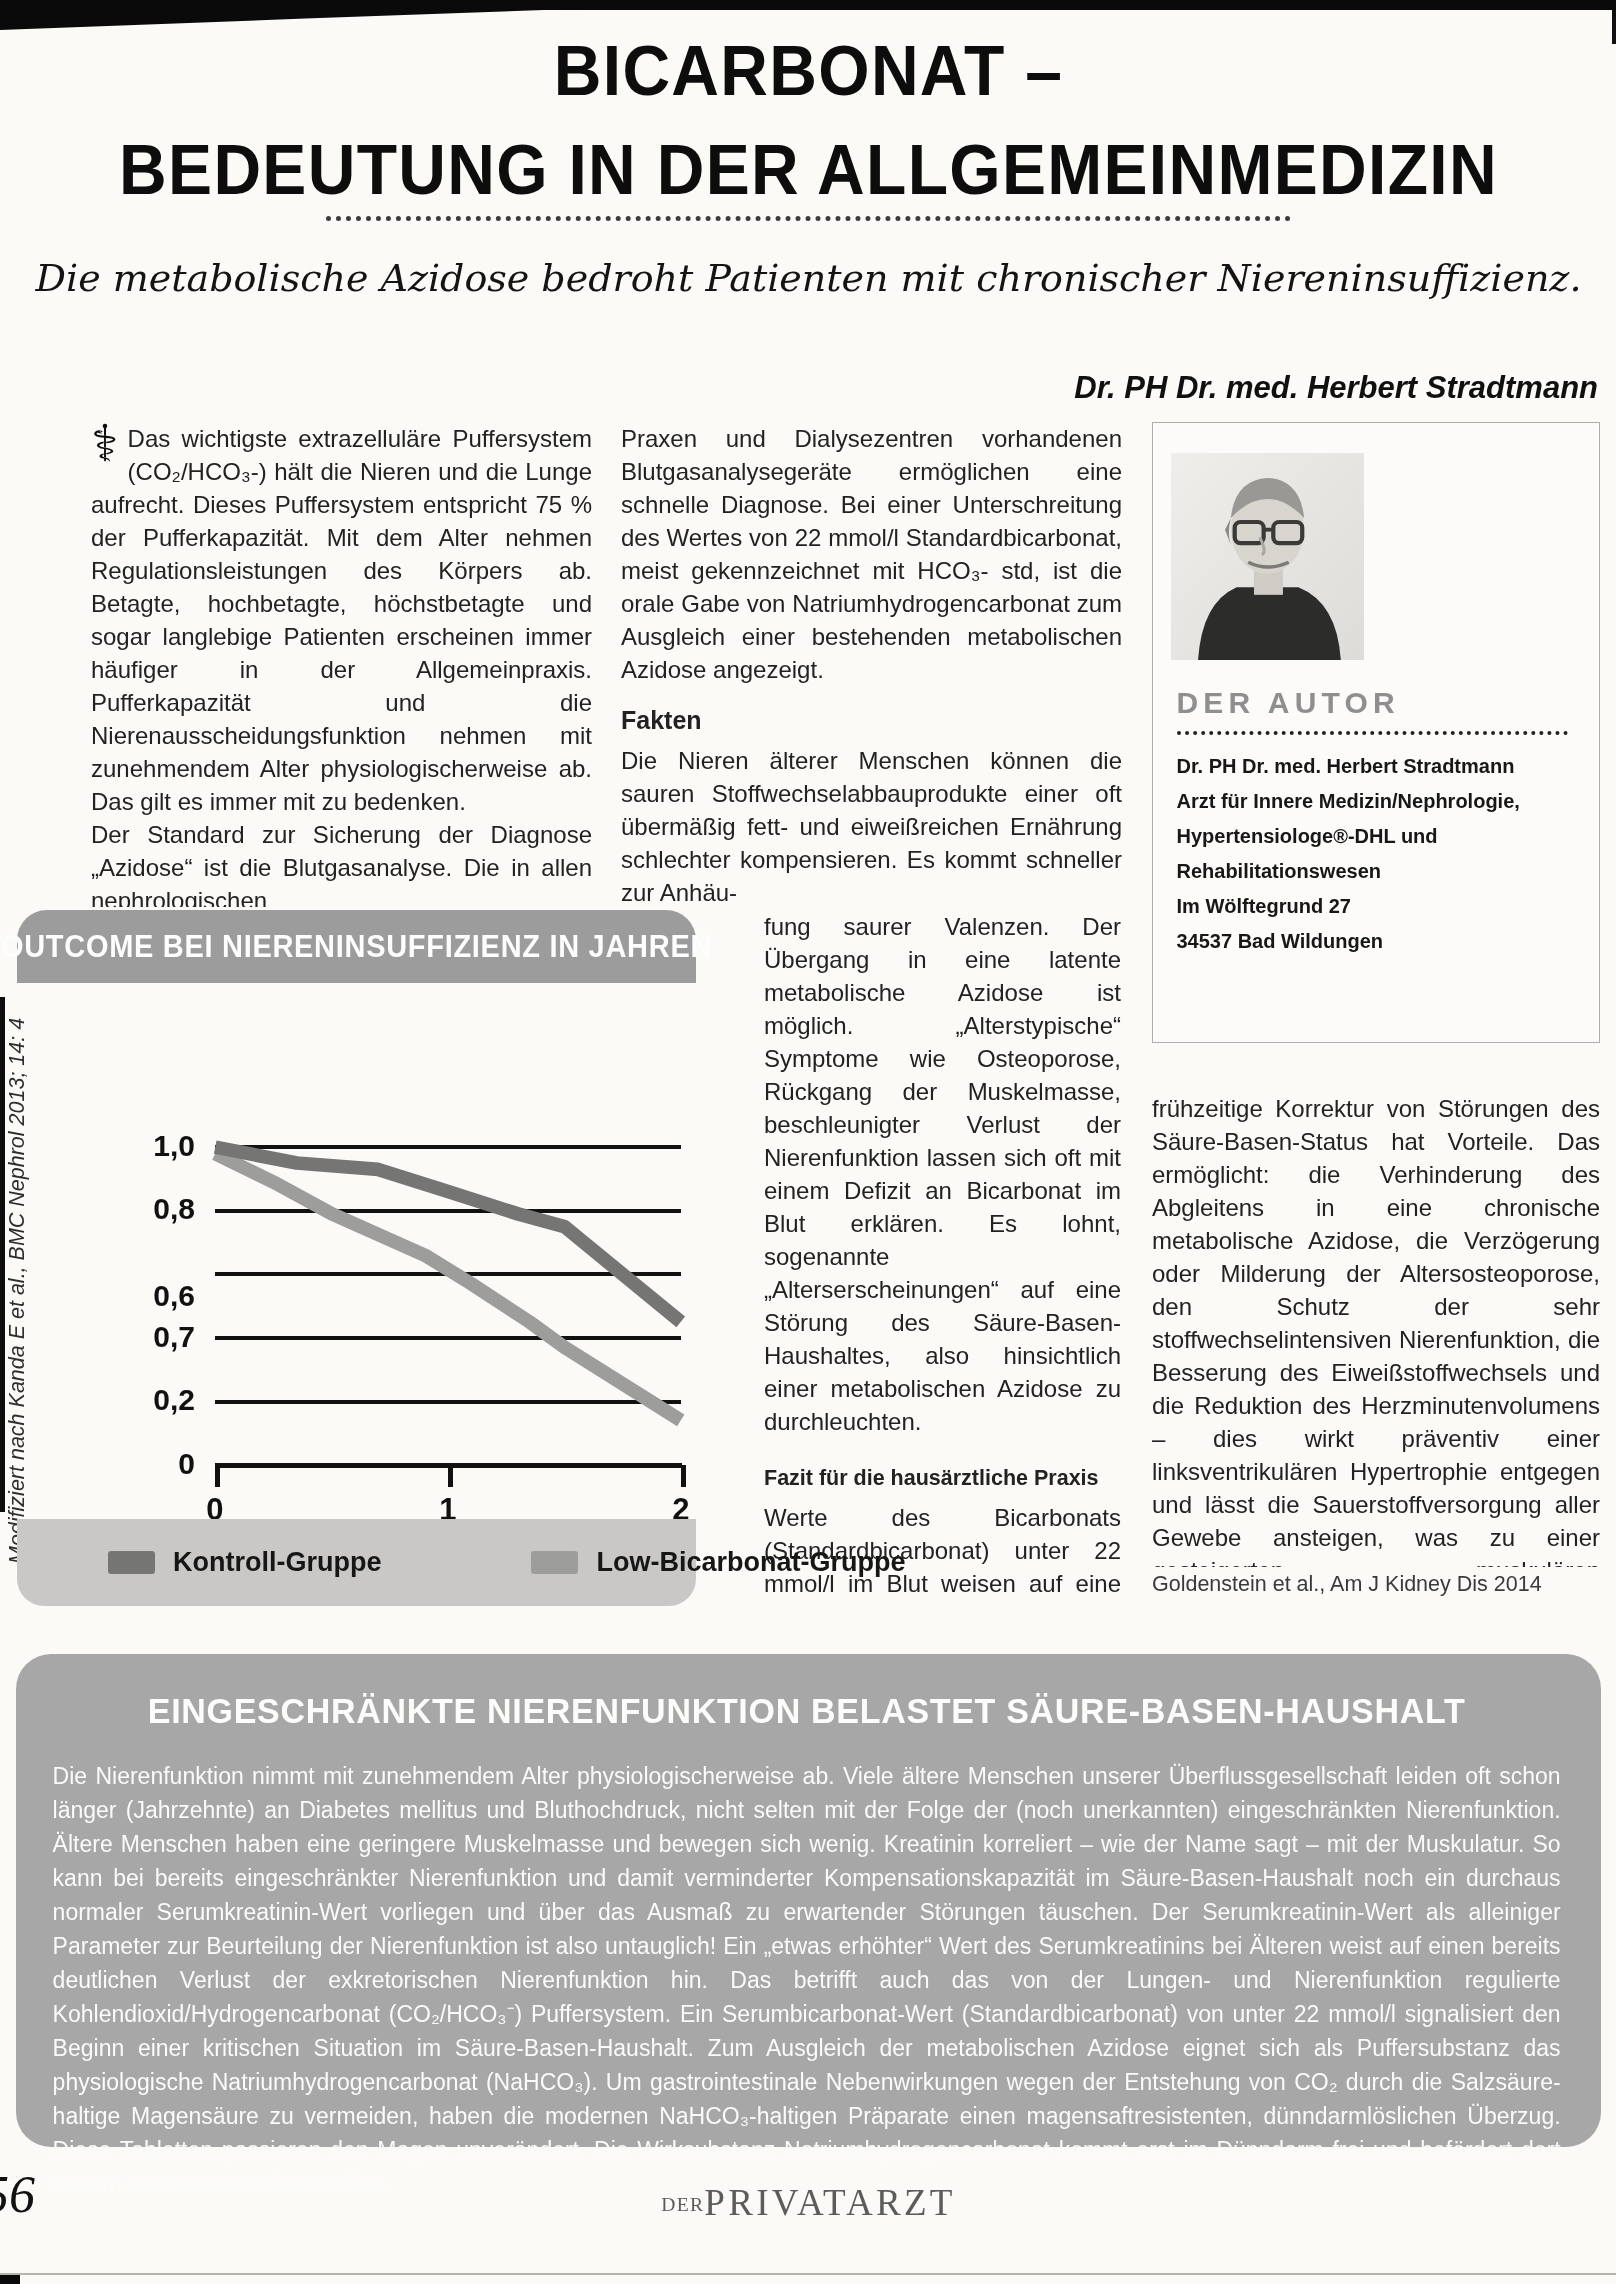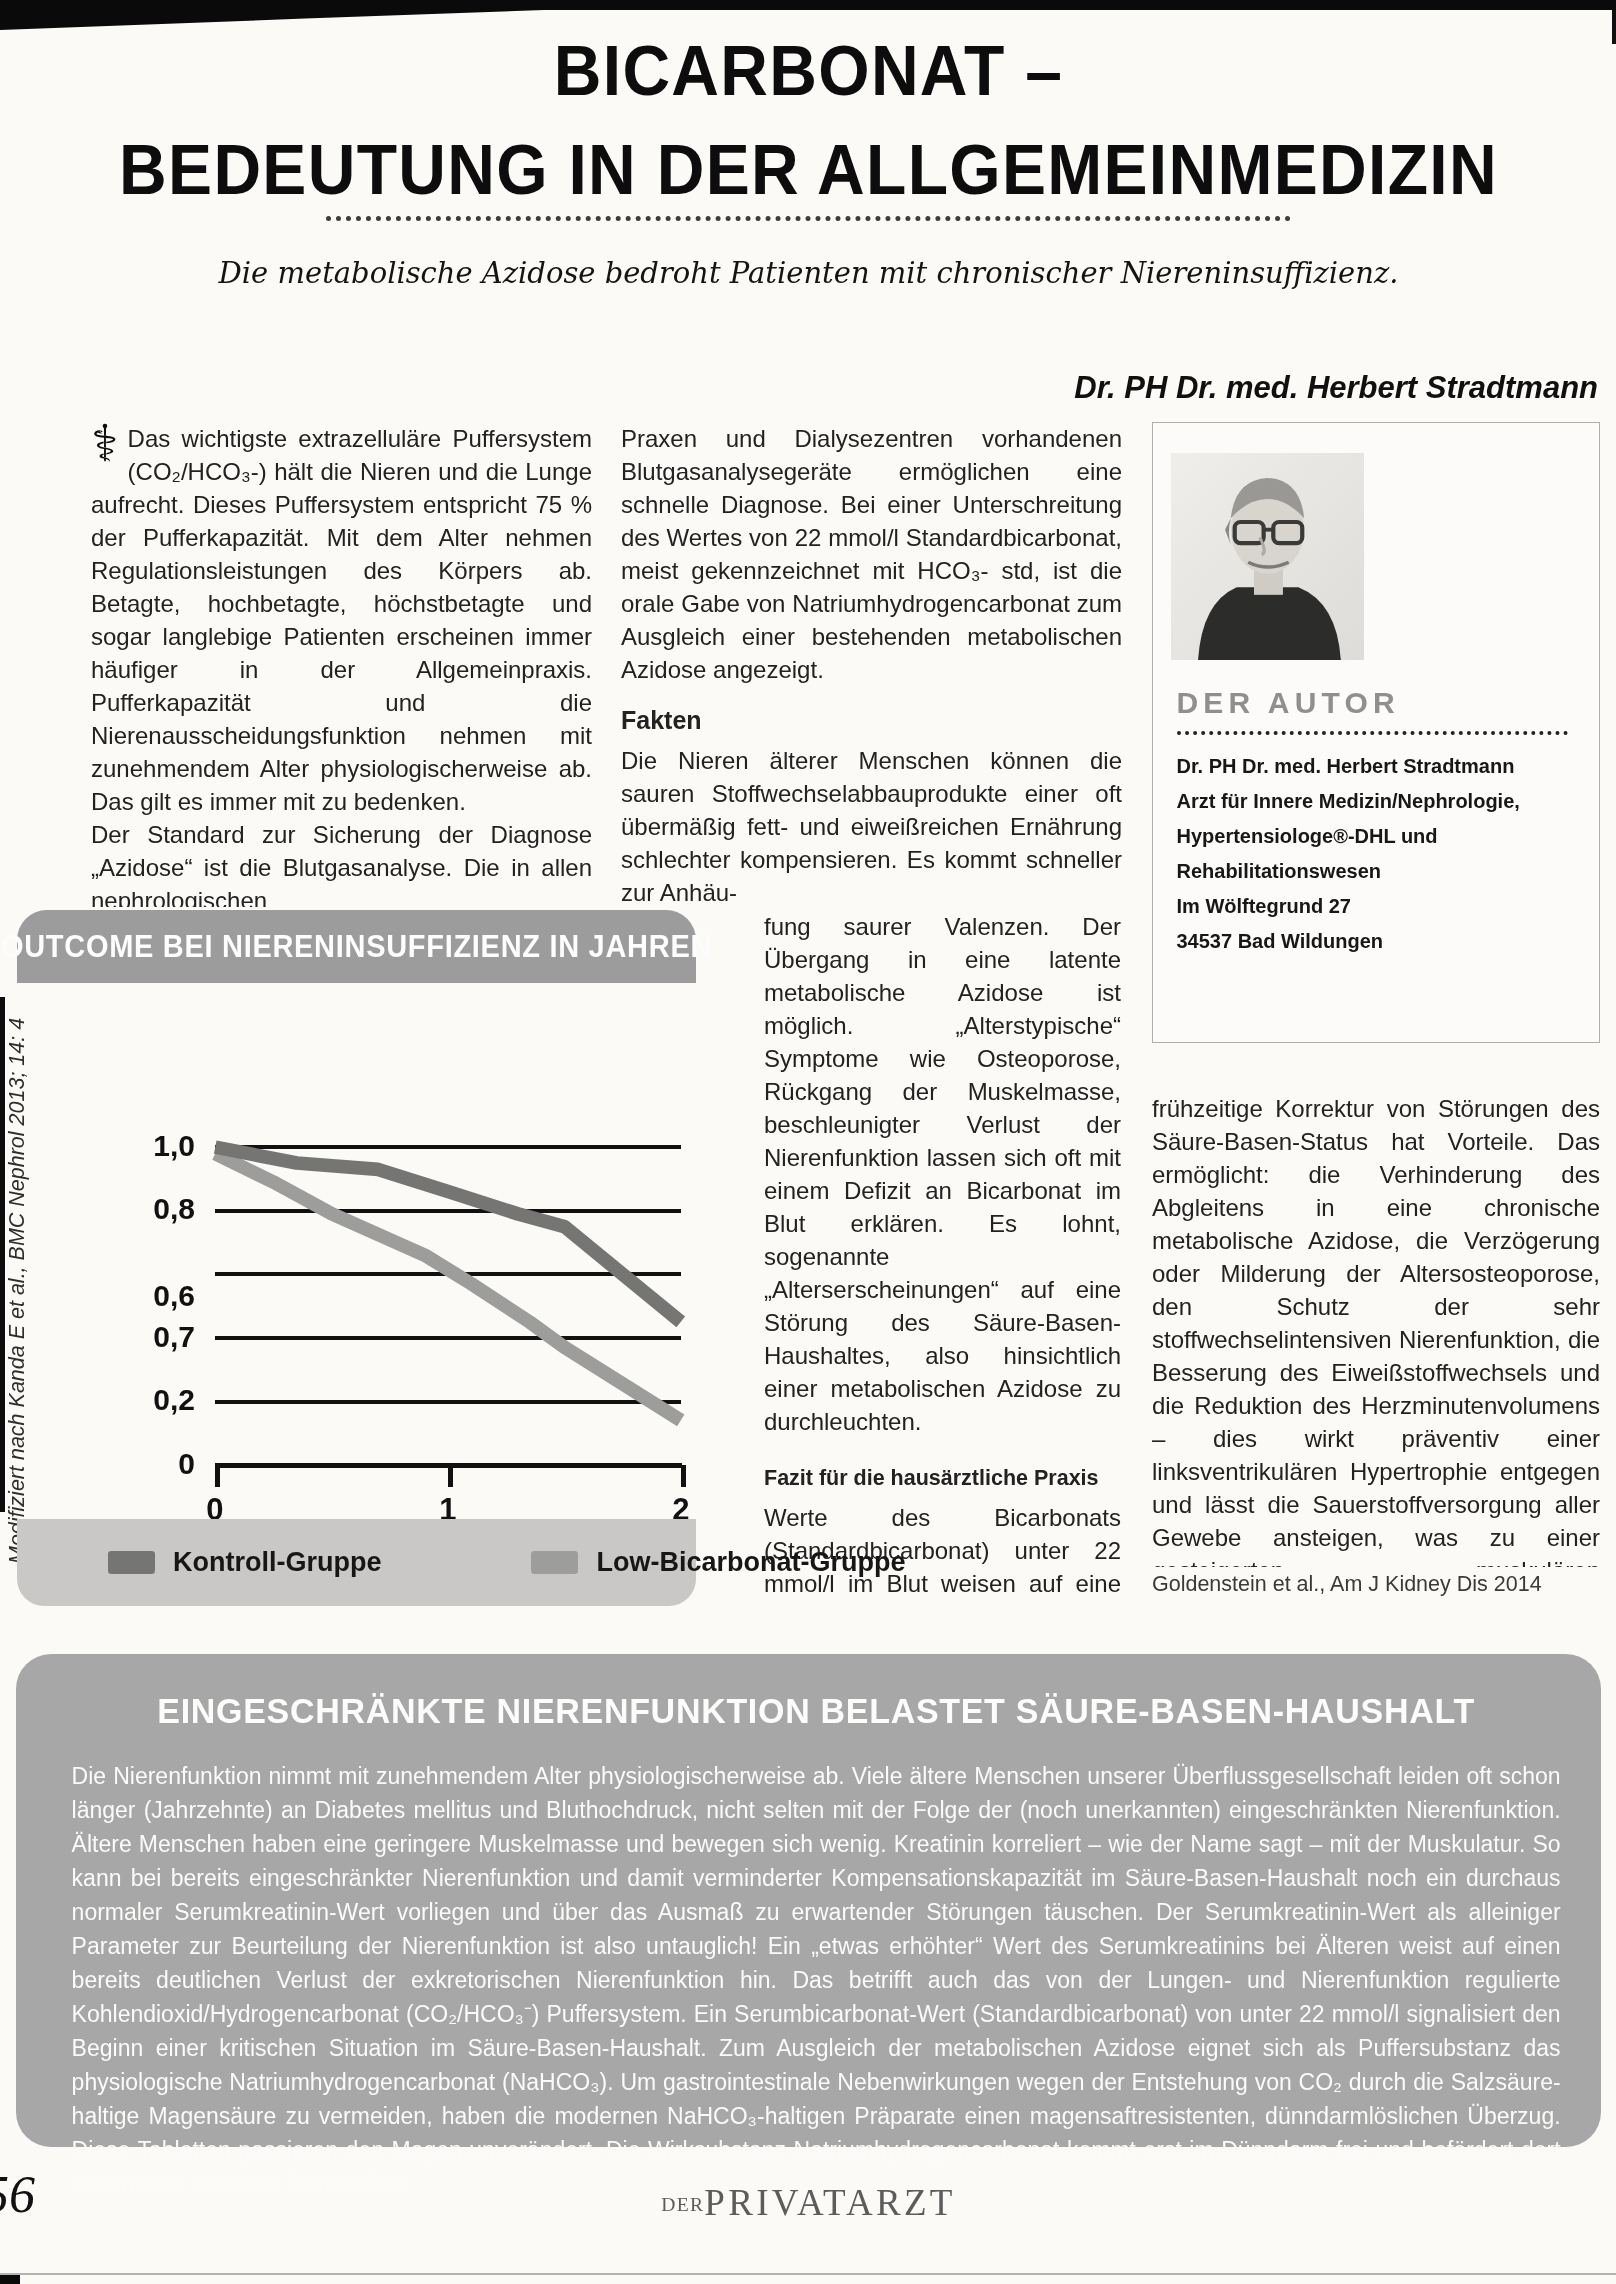--- a/index.html
+++ b/index.html
@@ -17,21 +17,21 @@
 
   
   .title{position:absolute;left:0;width:1617px;text-align:center;font-weight:900;
          letter-spacing:1.3px;font-size:66px;line-height:1.0;color:#0d0d0d;
          transform:scaleY(1.08);}
   .title-1{top:37px;}
   .title-2{top:136px;}
   .dotted-sep{position:absolute;left:326px;top:216px;width:965px;height:0;
          border-top:5.2px dotted #3c3c3c;}
   .subtitle{position:absolute;left:0;width:1617px;text-align:center;
-         font-family:"DejaVu Serif",serif;font-style:italic;font-size:29px;color:#141414;}
+         font-family:"DejaVu Serif",serif;font-style:italic;font-size:38px;color:#141414;}
   .subtitle-1{top:256px;}
   .subtitle-2{top:312px;}
   .byline{position:absolute;left:678px;top:370px;width:920px;text-align:right;
          font-weight:bold;font-style:italic;font-size:31px;color:#101010;}
 
   
   .coltext{position:absolute;font-size:24px;line-height:33px;text-align:justify;color:#222;}
   .col1{left:91px;top:422px;width:501px;height:485px;overflow:hidden;}
   .col2a{left:621px;top:422px;width:501px;height:485px;overflow:hidden;}
   .col2b{left:764px;top:910px;width:357px;height:692px;overflow:hidden;}
@@ -72,21 +72,21 @@
   .legend-band{position:absolute;left:17px;top:1519px;width:679px;height:87px;
         background:#c9c8c6;border-radius:0 0 27px 27px;display:flex;align-items:center;
         padding-left:91px;box-sizing:border-box;gap:150px;}
   .legend-item{display:flex;align-items:center;gap:18px;}
   .legend-swatch{width:47px;height:23.5px;border-radius:3.3px;}
   .legend-label{font-size:27px;font-weight:bold;color:#161616;white-space:nowrap;}
 
   
   .info-box{position:absolute;left:15.6px;top:1654px;width:1585px;height:493px;
         background:#a7a7a7;border-radius:35px;box-sizing:border-box;
-        padding:30px 40px 26px 56px;}
+        padding:30px 40px 26px 37px;}
   .info-heading{text-align:center;color:#fcfcfb;font-weight:900;font-size:34px;
         letter-spacing:0.7px;transform:scaleY(1.05);margin:6.5px 0 29px 0;}
   .info-body{color:#fbfbfa;font-size:23px;line-height:34px;text-align:justify;}
 
   
   .footer-logo{position:absolute;left:0;top:2181px;width:1617px;text-align:center;
         font-family:"Liberation Serif",serif;color:#5c5c5c;}
   .footer-logo .pre{font-size:19.6px;letter-spacing:1.3px;vertical-align:3.9px;}
   .footer-logo .main{font-size:37px;letter-spacing:3.3px;}
   .page-number{position:absolute;left:-17px;top:2165px;font-family:"Liberation Serif",serif;

